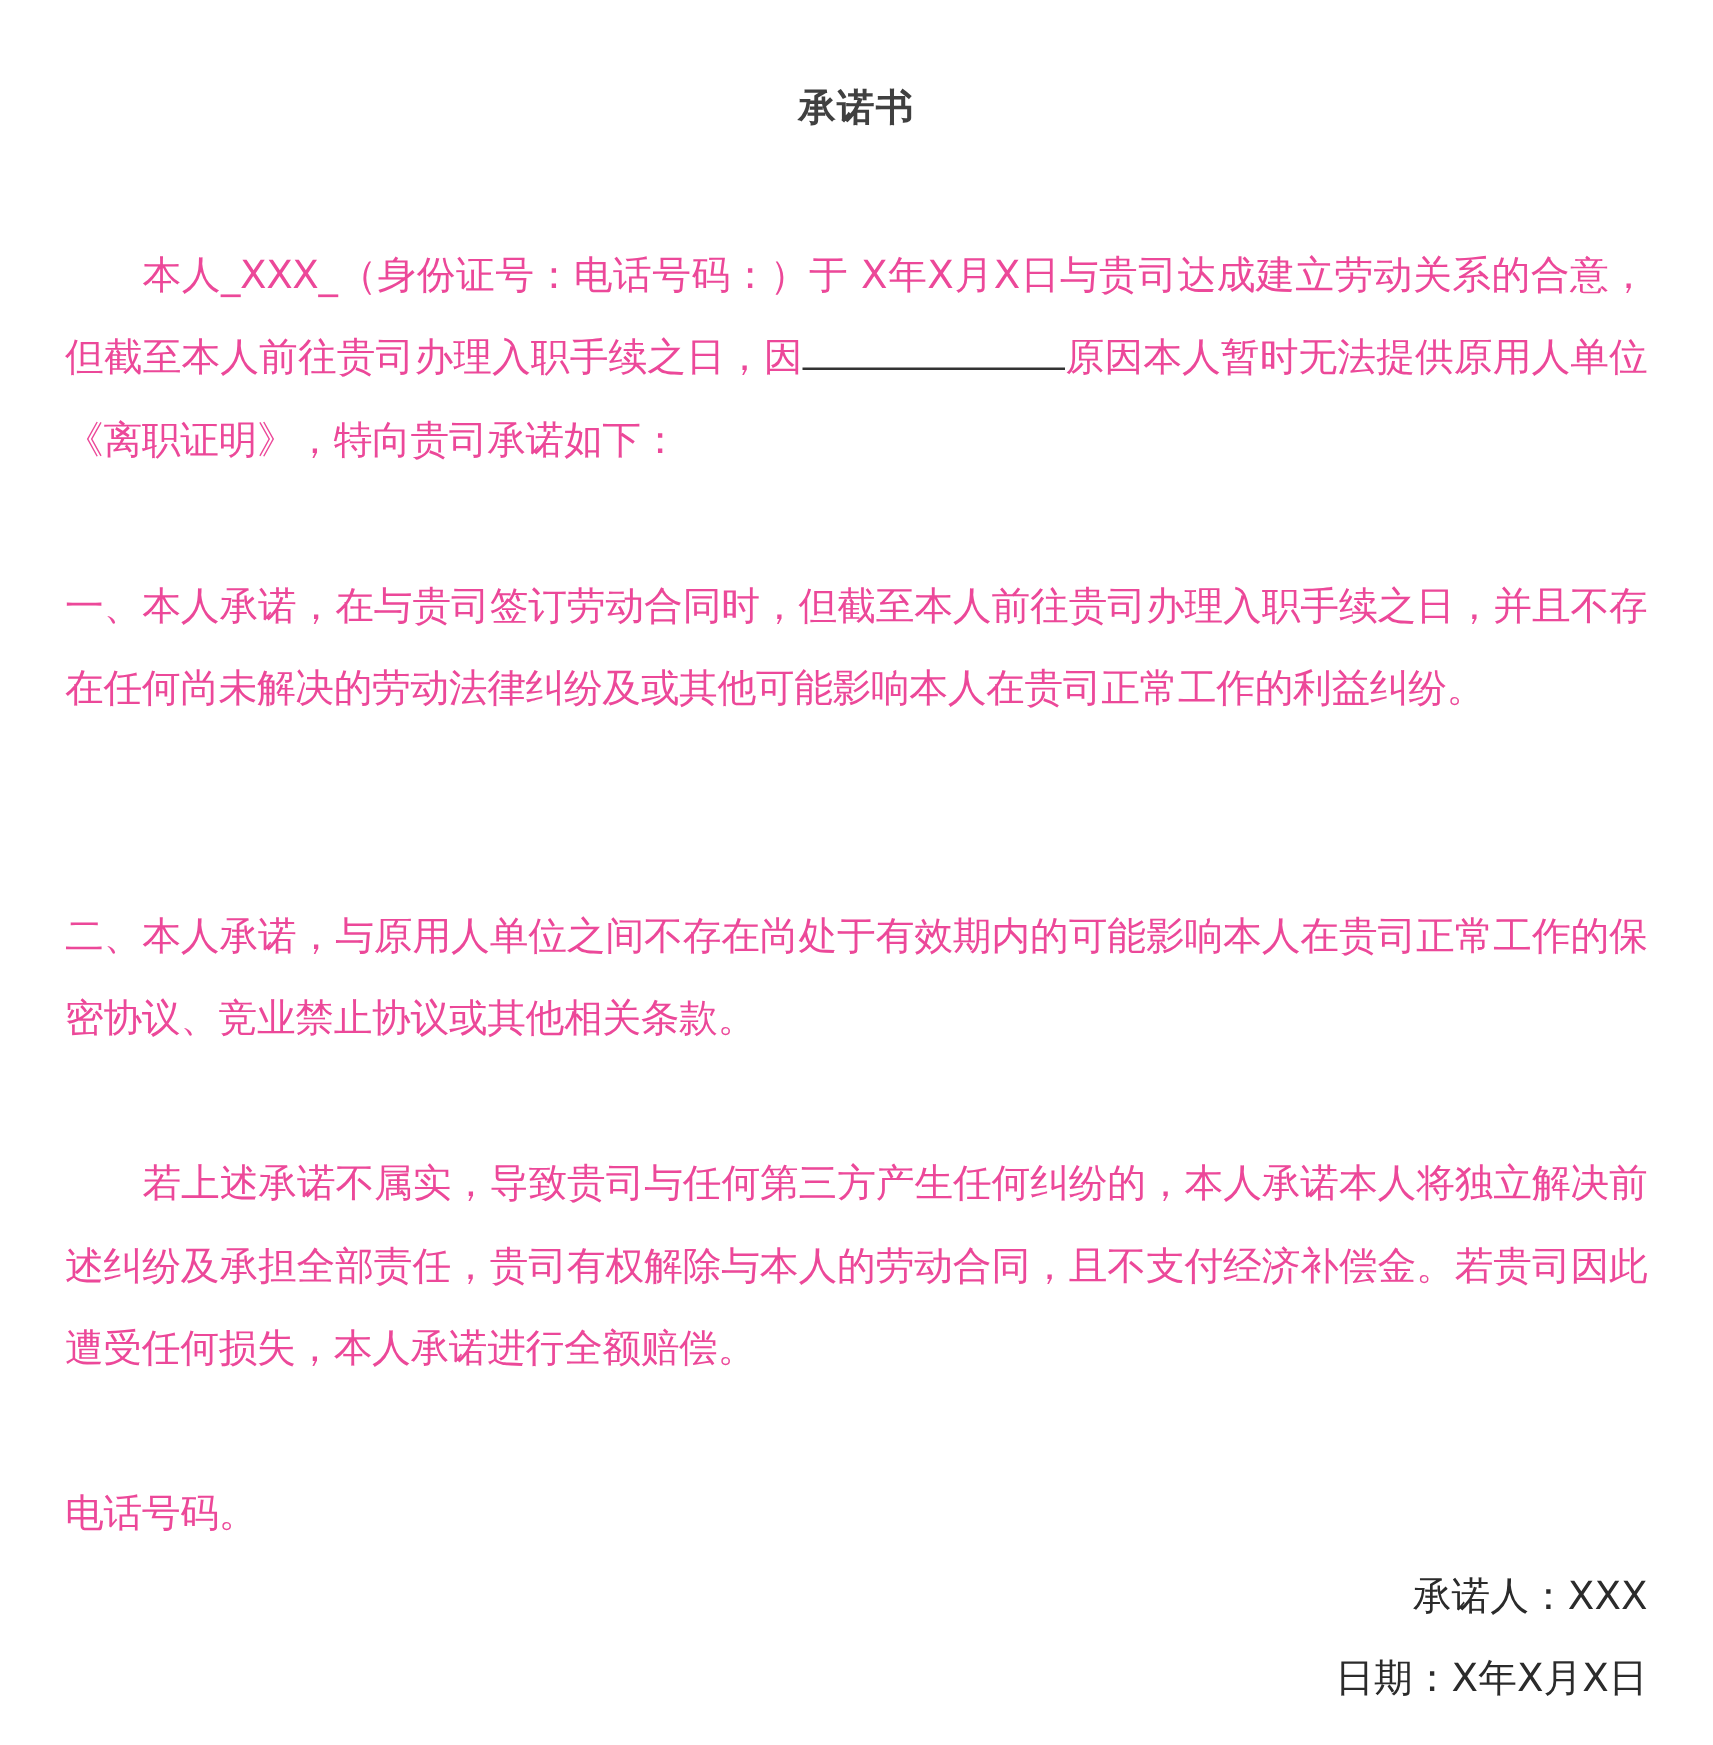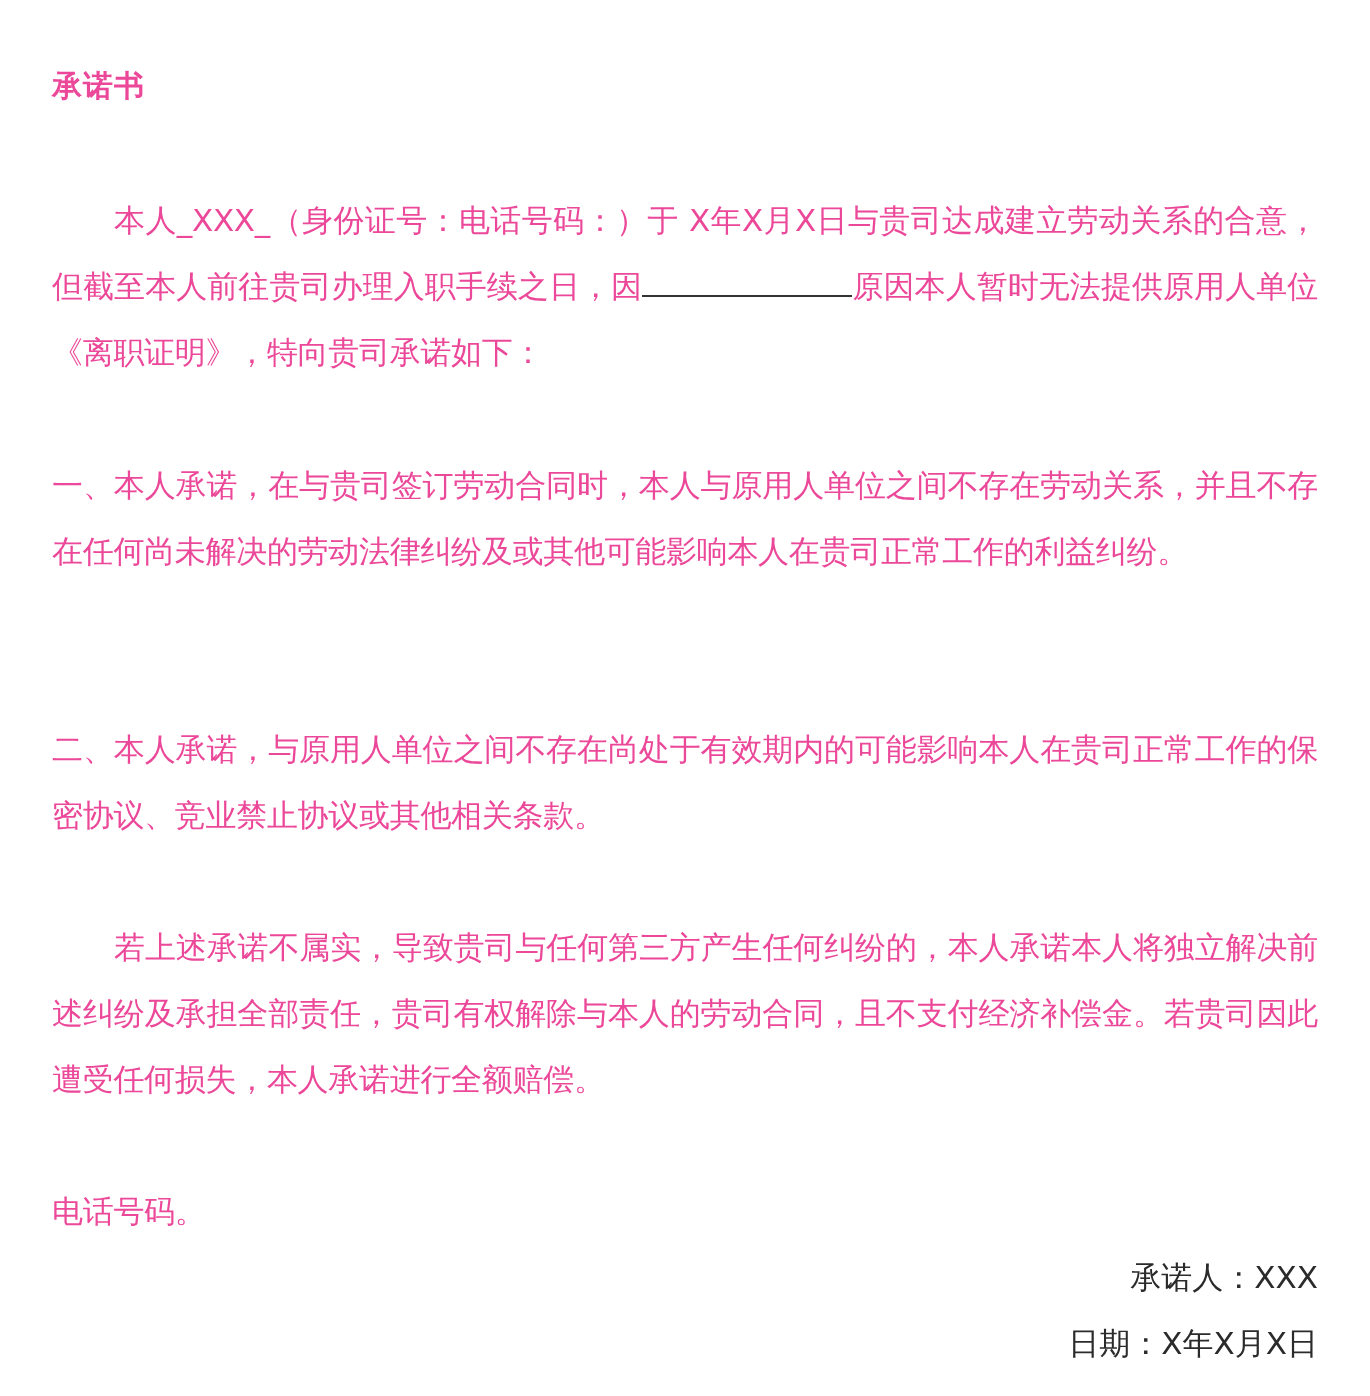--- a/index.html
+++ b/index.html
@@ -3,41 +3,41 @@
 <meta charset="utf-8">
 <style>
   html, body { margin: 0; padding: 0; }
   body {
     width: 1370px; height: 1396px; background: #ffffff; overflow: hidden;
     font-family: "DejaVu Sans", "Liberation Sans", sans-serif; color: #2b2b2b;
     position: relative;
   }
   .doc { position: absolute; left: 52px; top: 0; width: 1266px; }
   .title {
-    position: absolute; left: 0; width: 1266px; top: 66px; 
-    font-size: 30px; font-weight: bold; color: #ec4899; letter-spacing: 1px;
+    position: absolute; left: 0; width: 1266px; top: 66px; text-align: center;
+    font-size: 30px; font-weight: bold; color: #404040; letter-spacing: 1px;
   }
   .para {
     position: absolute; left: 0; width: 1266px;
     font-size: 31px; line-height: 66px; text-align: justify;
     text-align-last: left; color: #ec4899; letter-spacing: -0.3px;
   }
   .indent { text-indent: 62px; }
   .blank { display: inline-block; width: 210px; border-bottom: 2px solid #333; height: 30px; vertical-align: baseline; }
   .right { position: absolute; right: 0; font-size: 31px; line-height: 66px; text-align: center; }
 </style>
 </head>
 <body>
 
 <div class="doc">
   <div class="title">承诺书</div>
 
   <div class="para indent" style="top:187px;"><span>本人_XXX_（身份证号：电话号码：）于 X年X月X日与贵司达成建立劳动关系的合意，但截至本人前往贵司办理入职手续之日，因</span><span class="blank"></span><span>原因本人暂时无法提供原用人单位《离职证明》，特向贵司承诺如下：</span></div>
 
-  <div class="para" style="top:452px;">一、本人承诺，在与贵司签订劳动合同时，本人与原用人单位之间不存在劳动关系，并且不存在任何尚未解决的劳动法律纠纷及或其他可能影响本人在贵司正常工作的利益纠纷。</div>
+  <div class="para" style="top:452px;">一、本人承诺，在与贵司签订劳动合同时，但截至本人前往贵司办理入职手续之日，并且不存在任何尚未解决的劳动法律纠纷及或其他可能影响本人在贵司正常工作的利益纠纷。</div>
 
   <div class="para" style="top:716px;">二、本人承诺，与原用人单位之间不存在尚处于有效期内的可能影响本人在贵司正常工作的保密协议、竞业禁止协议或其他相关条款。</div>
 
   <div class="para indent" style="top:914px;">若上述承诺不属实，导致贵司与任何第三方产生任何纠纷的，本人承诺本人将独立解决前述纠纷及承担全部责任，贵司有权解除与本人的劳动合同，且不支付经济补偿金。若贵司因此遭受任何损失，本人承诺进行全额赔偿。</div>
 
   <div class="para" style="top:1178px;">电话号码。</div>
 
   <div class="right" style="top:1244px;">承诺人：XXX</div>
   <div class="right" style="top:1310px;">日期：X年X月X日</div>
 </div>

